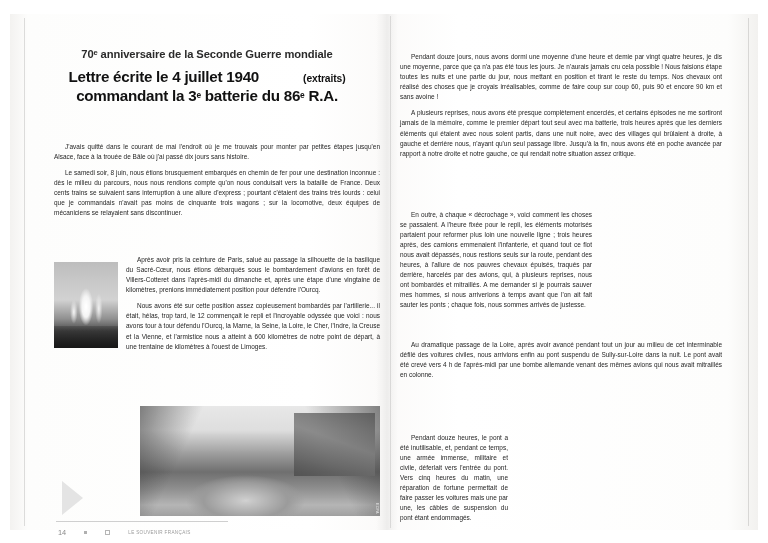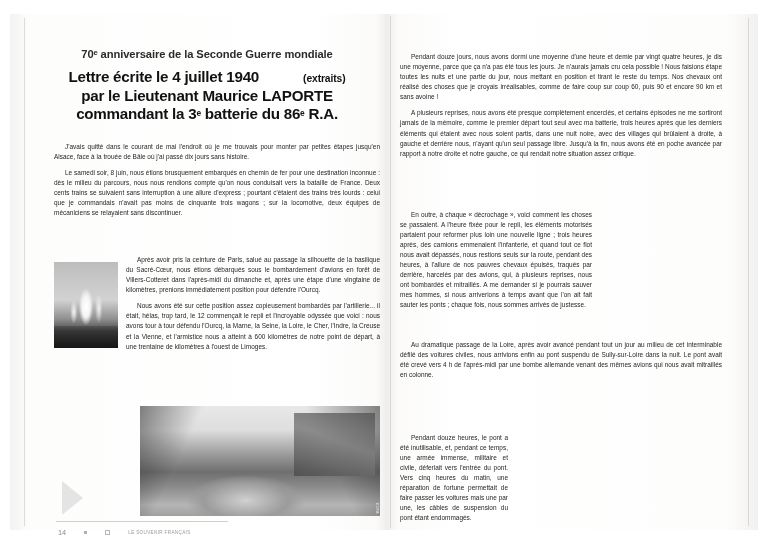--- a/index.html
+++ b/index.html
@@ -272,21 +272,20 @@
   <div class="page page-left">
 
     <div class="kicker">
       <span>70</span><sup>e</sup><span> anniversaire de la Seconde Guerre mondiale</span>
     </div>
 
     <div class="headline">
       <div>
         <span>Lettre écrite le 4 juillet 1940 </span><span class="small">(extraits)</span>
       </div>
-      <div>par le Lieutenant Maurice LAPORTE</div>
       <div>
         <span>commandant la 3</span><sup>e</sup><span> batterie du 86</span><sup>e</sup><span> R.A.</span>
       </div>
     </div>
 
     <div class="col lp-intro">
       <p>J'avais quitté dans le courant de mai l'endroit où je me trouvais pour monter par petites étapes jusqu'en Alsace, face à la trouée de Bâle où j'ai passé dix jours sans histoire.</p>
       <p>Le samedi soir, 8 juin, nous étions brusquement embarqués en chemin de fer pour une destination inconnue : dès le milieu du parcours, nous nous rendions compte qu'on nous conduisait vers la bataille de France. Deux cents trains se suivaient sans interruption à une allure d'express ; pourtant c'étaient des trains très lourds : celui que je commandais n'avait pas moins de cinquante trois wagons ; sur la locomotive, deux équipes de mécaniciens se relayaient sans discontinuer.</p>
     </div>
 

